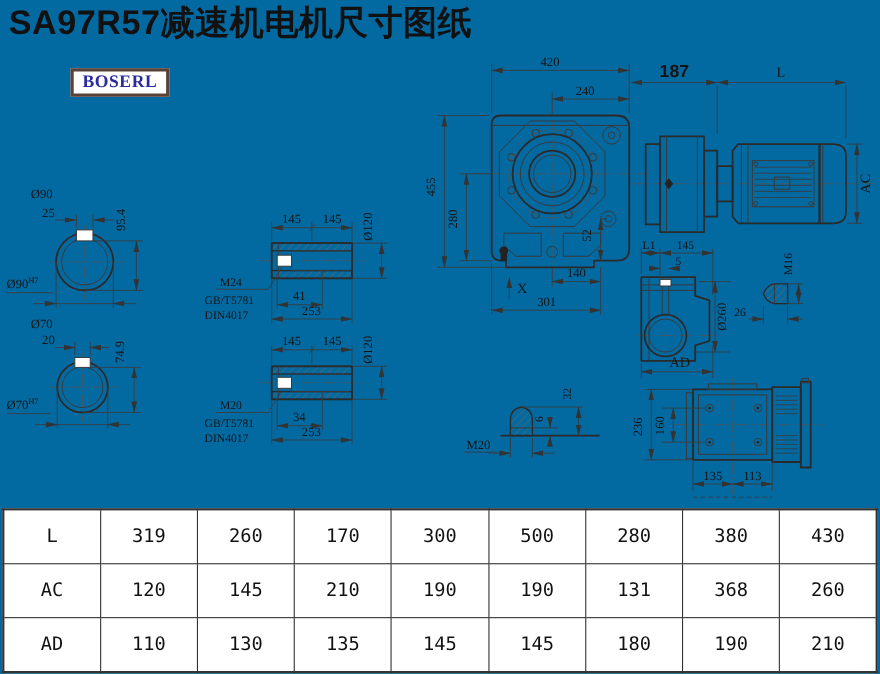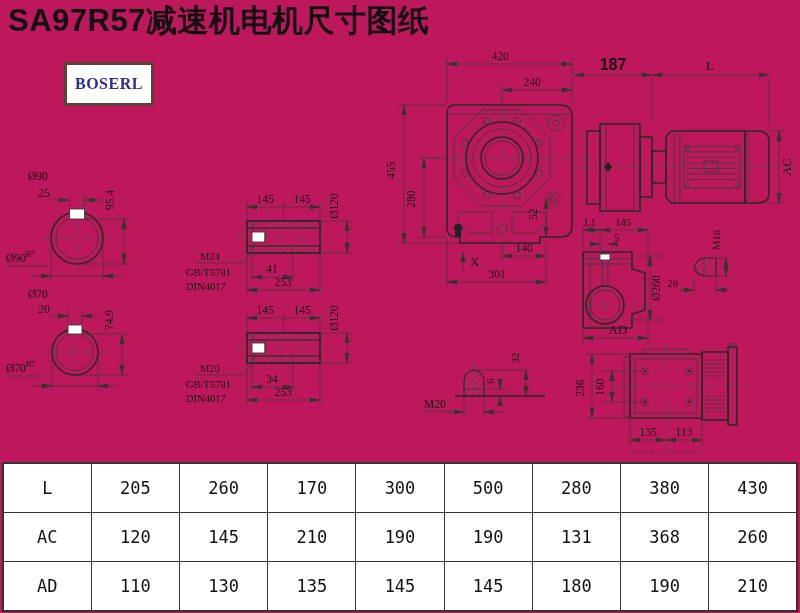--- a/index.html
+++ b/index.html
@@ -1,21 +1,21 @@
 <!DOCTYPE html>
 <html><head>
 <meta charset="utf-8">
 <style>
   html,body{margin:0;padding:0;background:#fdfdfd;}
-  #stage{position:relative;width:800px;height:613px;background:#be185d;overflow:hidden;
+  #stage{position:relative;width:800px;height:613px;background:#0369a1;overflow:hidden;
          font-family:"Liberation Sans",sans-serif;}
   #title{position:absolute;left:8px;top:0px;font-size:31px;font-weight:bold;color:#111;
          letter-spacing:.5px;white-space:nowrap;}
   #logo{position:absolute;left:64px;top:62px;border:3px solid #5a4238;background:#fff;
-        padding:10px 8px;color:#2b2b9e;font-family:"Liberation Serif",serif;
+        padding:1px 8px;color:#2b2b9e;font-family:"Liberation Serif",serif;
         font-weight:bold;font-size:16px;letter-spacing:.5px;}
   #draw{position:absolute;left:0;top:0;}
   
   .t{stroke:#2a2a2a;stroke-width:1.6;fill:none;stroke-linejoin:round;}
   .n{stroke:#3a3a3a;stroke-width:.9;fill:none;}
   .nf{stroke:#3a3a3a;stroke-width:.9;fill:#fff;}
   .d{stroke:#3a3a3a;stroke-width:.75;fill:none;}
   .c{stroke:#555;stroke-width:.7;fill:none;stroke-dasharray:11 3 2 3;}
   .hb{fill:url(#hatch);stroke:#2a2a2a;stroke-width:1.2;}
   #draw text{font-family:"Liberation Serif","DejaVu Serif",serif;font-size:11.5px;fill:#151515;}
@@ -375,21 +375,21 @@
       <text x="684" y="436" text-anchor="middle">113</text>
       <line class="d" stroke-dasharray="4 3" x1="630" y1="452" x2="702" y2="452"></line>
     </g>
   </svg>
 
   <div id="tblwrap">
     <table class="mt">
       <tbody>
       <tr class="dr">
         <td>L</td>
-        <td>205</td>
+        <td>319</td>
         <td>260</td>
         <td>170</td>
         <td>300</td>
         <td>500</td>
         <td>280</td>
         <td>380</td>
         <td>430</td>
       </tr>
       <tr class="dr">
         <td>AC</td>

